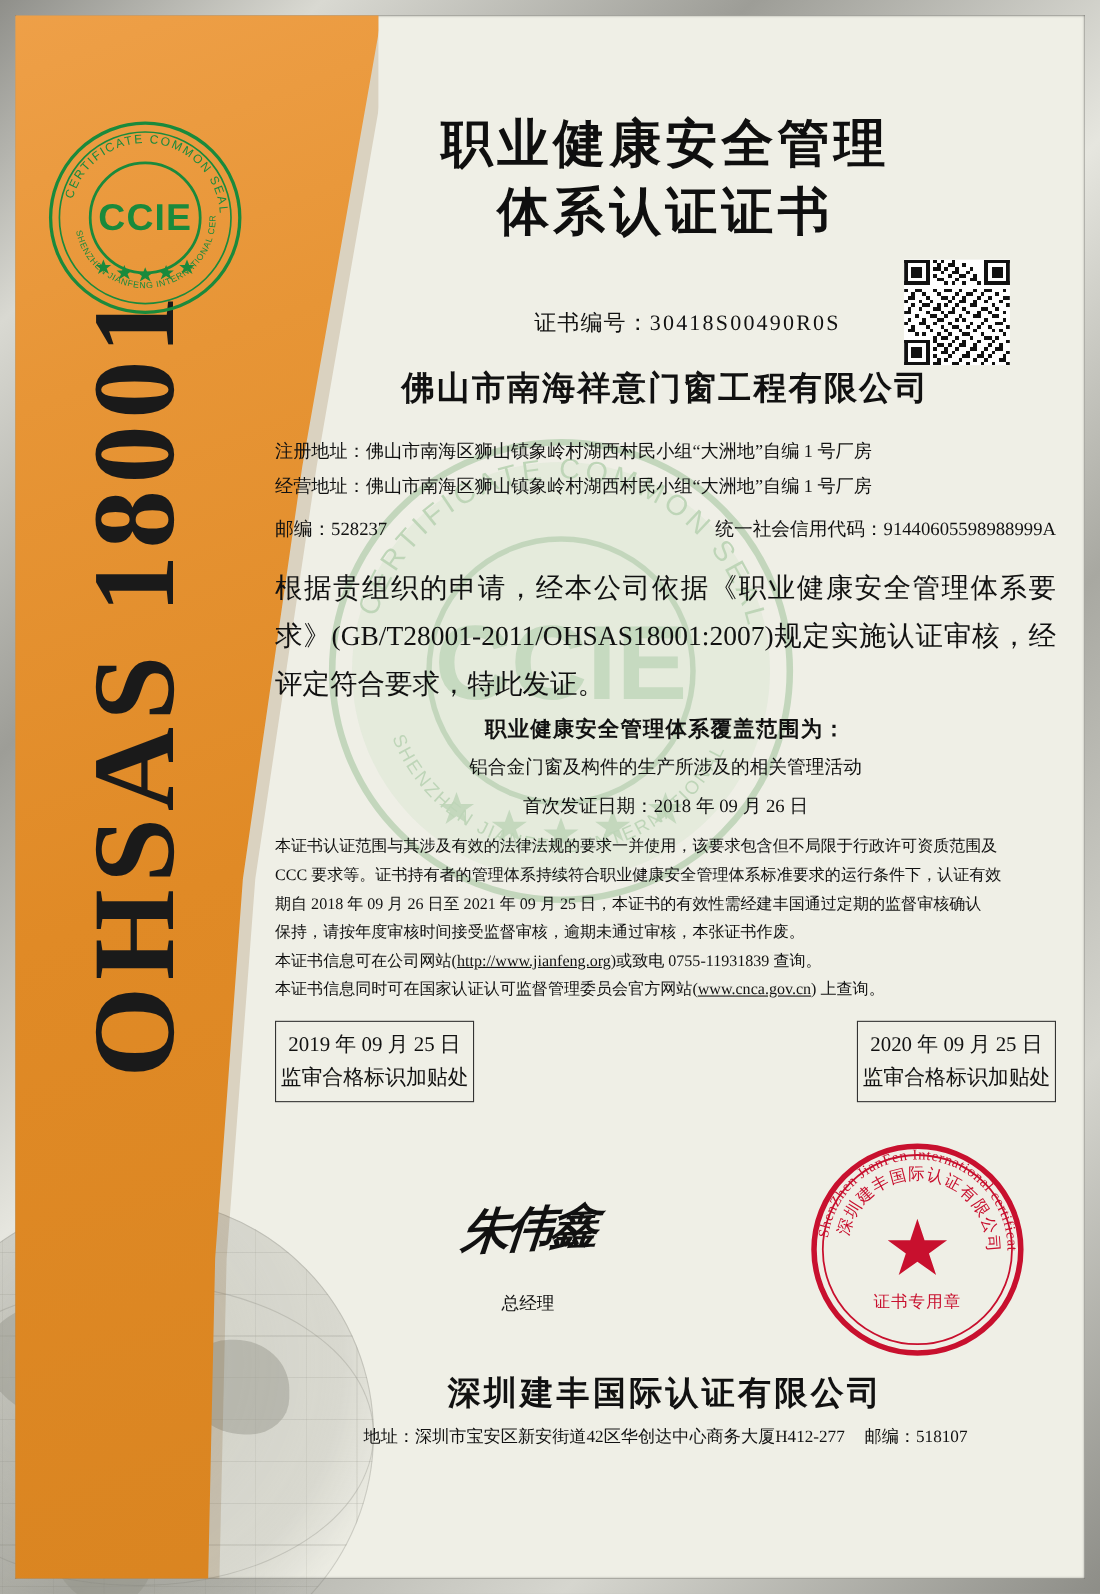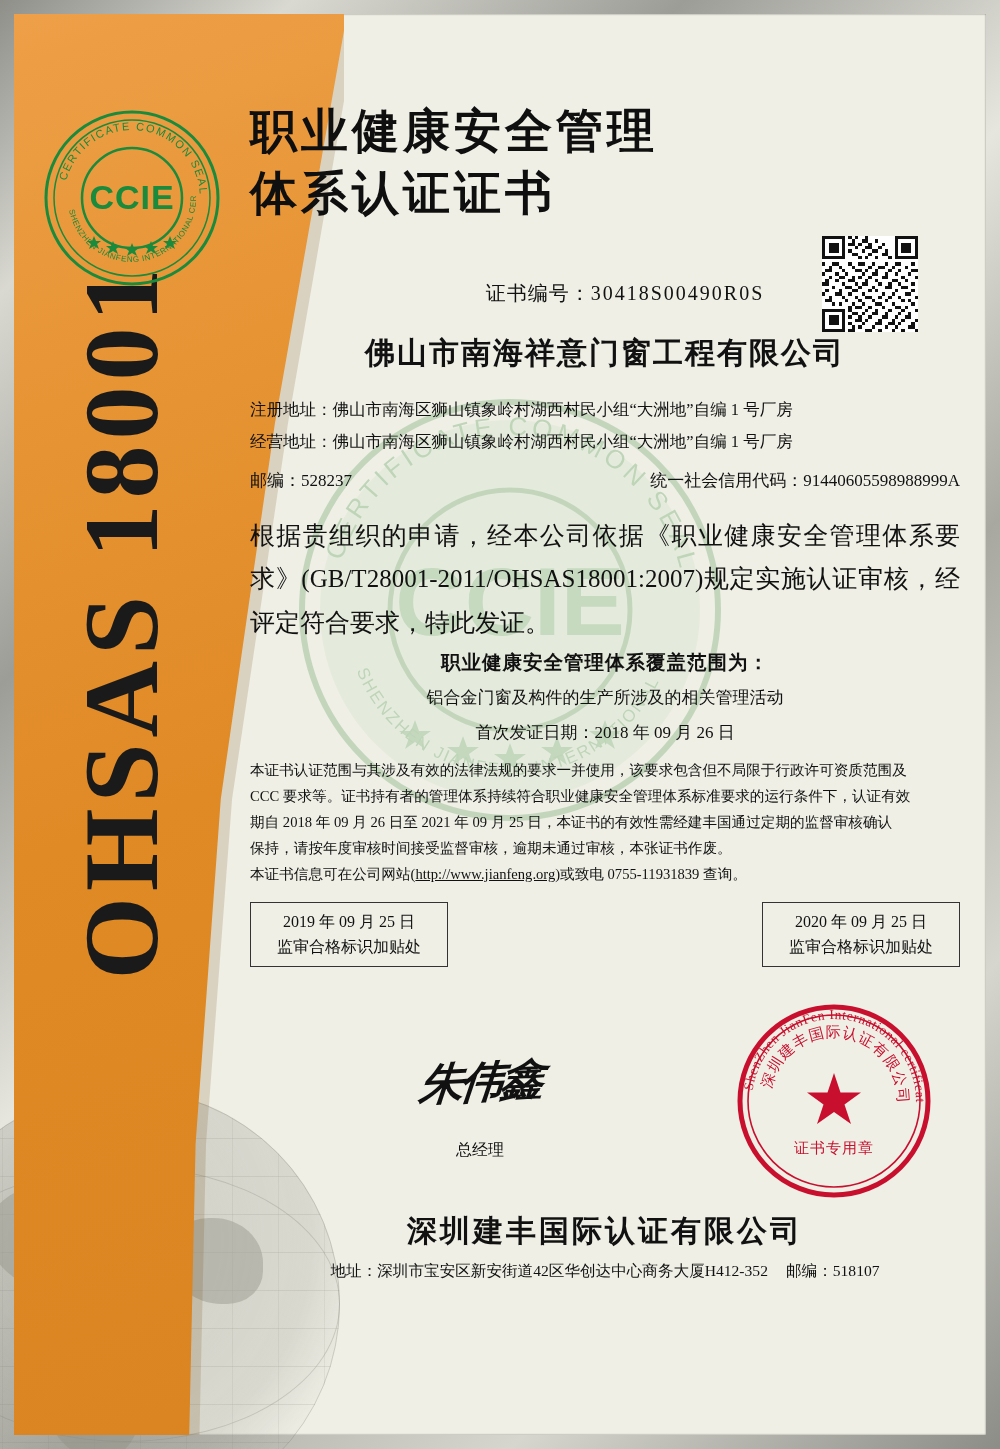--- a/index.html
+++ b/index.html
@@ -127,20 +127,21 @@
   
   .content {
     position: absolute;
     left: 250px;
     top: 40px;
     width: 710px;
     height: 1380px;
     color: #111;
   }
   .title {
+    text-align: center;
     font-family: "Liberation Serif", serif;
     font-weight: bold;
     font-size: 47px;
     letter-spacing: 4px;
     line-height: 1.32;
     margin-top: 60px;
     color: #0f0f0f;
   }
   .title .line2 { display:block; }
   .qr {
@@ -220,23 +221,23 @@
     text-align: justify;
   }
   .fineprint .ul { text-decoration: underline; }
   .stamps {
     margin-top: 14px;
     display: flex;
     justify-content: space-between;
   }
   .stamp-box {
     border: 1px solid #333;
-    padding: 6px 14px;
+    padding: 6px 4px;
     text-align:center;
-    font-size: 16px;
+    font-size: 19px;
     line-height: 1.6;
     font-family: "Liberation Serif", serif;
     min-width: 168px;
   }
   .sign-area {
     position: relative;
     height: 210px;
     margin-top: 34px;
   }
   .signature {
@@ -595,20 +596,23 @@
     </div>
 
     <div class="fineprint">
       <div>本证书认证范围与其涉及有效的法律法规的要求一并使用，该要求包含但不局限于行政许可资质范围及</div>
       <div>CCC 要求等。证书持有者的管理体系持续符合职业健康安全管理体系标准要求的运行条件下，认证有效</div>
       <div>期自 2018 年 09 月 26 日至 2021 年 09 月 25 日，本证书的有效性需经建丰国通过定期的监督审核确认</div>
       <div>保持，请按年度审核时间接受监督审核，逾期未通过审核，本张证书作废。</div>
       <div>
         <span>本证书信息可在公司网站(</span><span class="ul">http://www.jianfeng.org</span><span>)或致电 0755-11931839 查询。</span>
       </div>
+      <div>
+        <span>本证书信息同时可在国家认证认可监督管理委员会官方网站(</span><span class="ul">www.cnca.gov.cn</span><span>) 上查询。</span>
+      </div>
     </div>
 
     <div class="stamps">
       <div class="stamp-box">
         <div>2019 年 09 月 25 日</div>
         <div>监审合格标识加贴处</div>
       </div>
       <div class="stamp-box">
         <div>2020 年 09 月 25 日</div>
         <div>监审合格标识加贴处</div>
@@ -638,18 +642,18 @@
           </text>
           <polygon points="100,72 106.5,91.5 127,91.5 110.5,103.5 117,123 100,111 83,123 89.5,103.5 73,91.5 93.5,91.5" fill="#c8102e"></polygon>
           <text x="100" y="152" text-anchor="middle" font-family="Liberation Sans, sans-serif" font-size="15" fill="#c8102e" letter-spacing="1">证书专用章</text>
         </svg>
       </div>
     </div>
 
     <div class="footer">
       <div class="org">深圳建丰国际认证有限公司</div>
       <div class="foot-line">
-        <span>地址：</span><span>深圳市宝安区新安街道42区华创达中心商务大厦H412-352</span><span class="sp"></span><span>邮编：</span><span>518107</span>
+        <span>地址：</span><span>深圳市宝安区新安街道42区华创达中心商务大厦H412-277</span><span class="sp"></span><span>邮编：</span><span>518107</span>
       </div>
     </div>
 
   </div>
 </div>
 
 </body></html>

